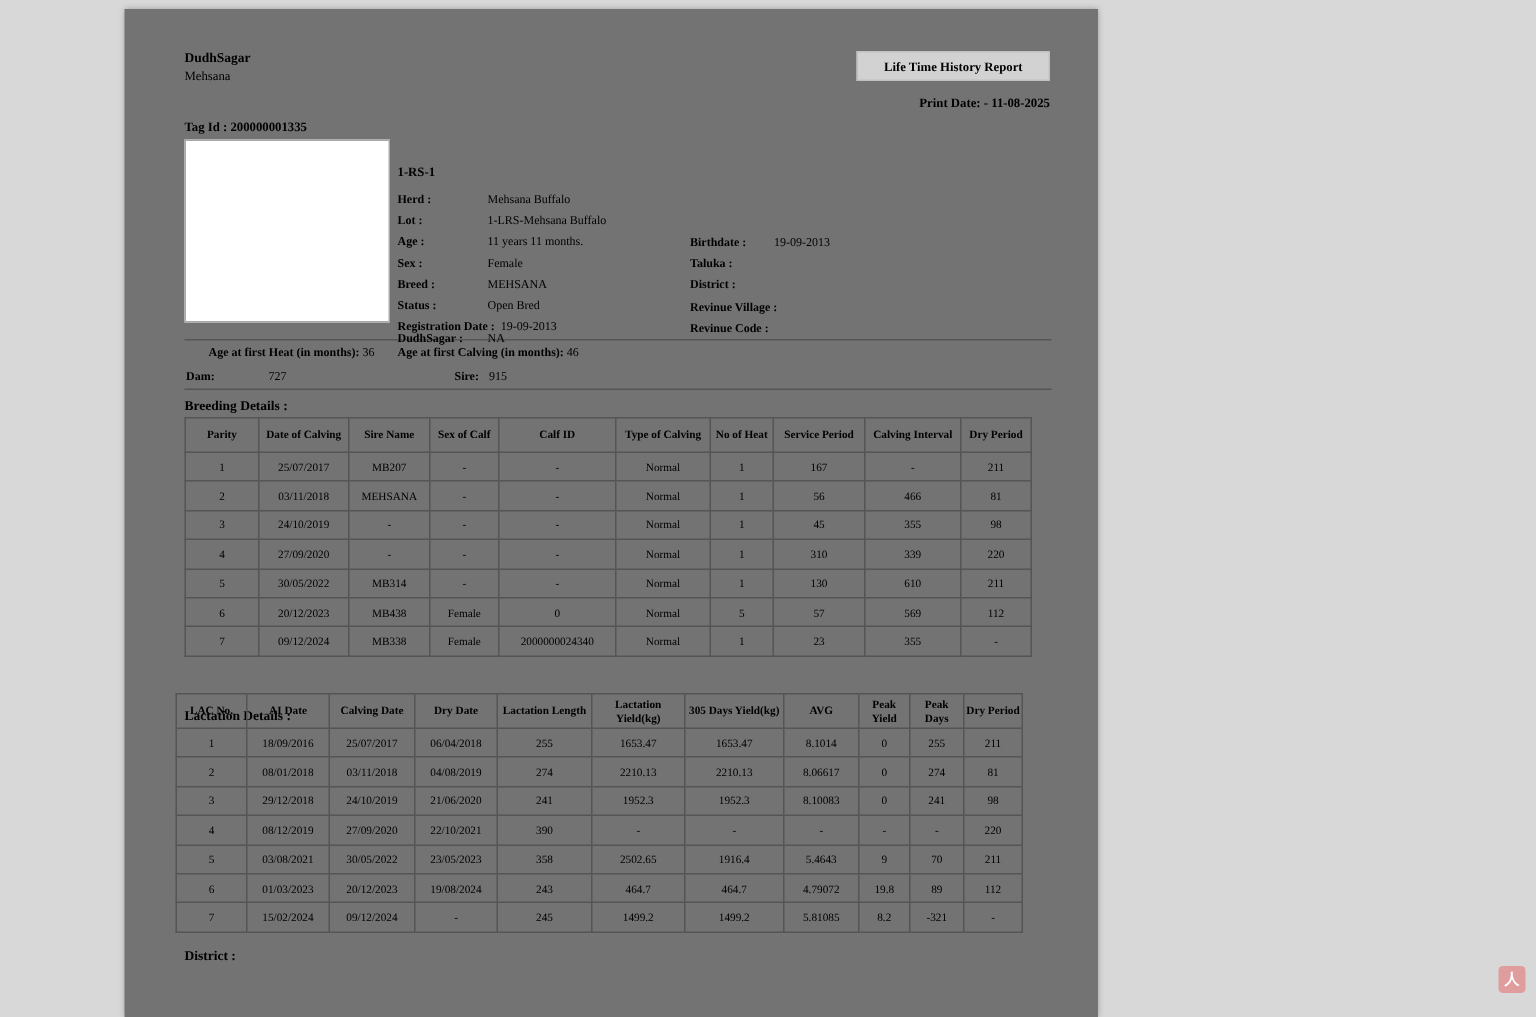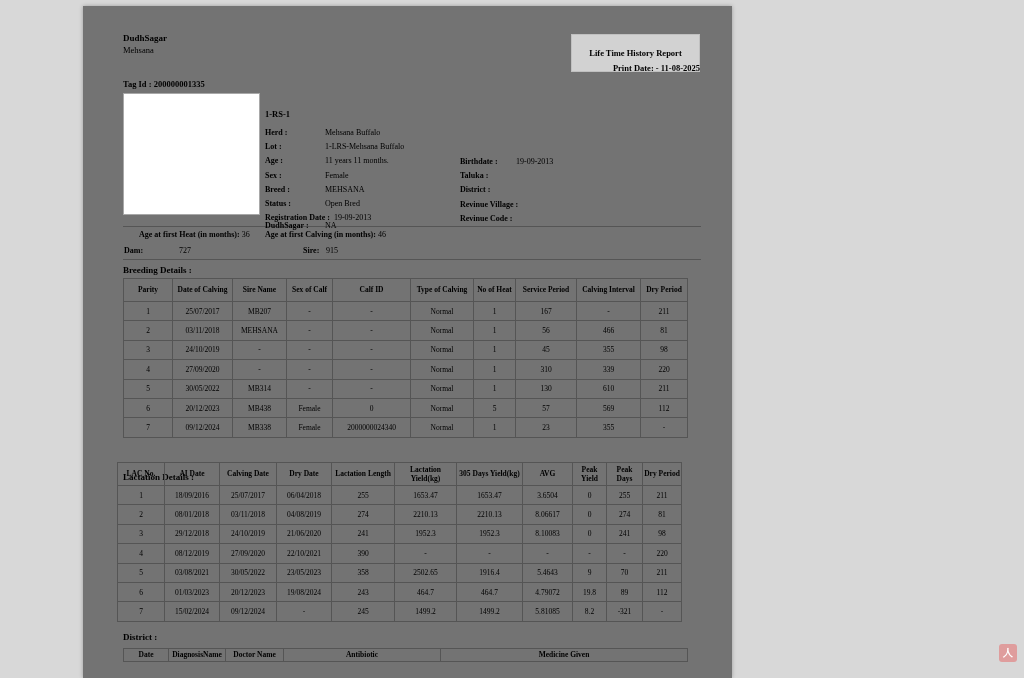--- a/index.html
+++ b/index.html
@@ -11,21 +11,21 @@
   .page {
     position:absolute; left:83px; top:6px; width:649px; height:672px;
     background:#737373; box-shadow:0 0 4px rgba(0,0,0,.28);
   }
   .abs { position:absolute; }
 
   
   .brand-org { font-size:9px; font-weight:bold; line-height:11.5px; }
   .brand-branch { font-size:8.5px; line-height:11.5px; }
   .report-btn {
-    left:488px; top:28px; width:129px; height:38px;
+    left:488px; top:28px; width:129px; height:20px;
     background:#d2d2d2; border:1px solid #c0c0c0; box-sizing:border-box;
     display:flex; align-items:center; justify-content:center;
     font-size:8.5px; font-weight:bold; cursor:default;
   }
   .print-date { top:57px; right:32px; font-size:8.5px; font-weight:bold; }
   .tag-id { left:40px; top:73px; font-size:8.5px; font-weight:bold; }
 
   
   .photo-box { left:40px; top:87px; width:137px; height:122px;
     border:1px solid #a8a8a8; background:#fff; box-sizing:border-box; }
@@ -289,21 +289,21 @@
       </thead>
     <tbody>
         <tr>
           <td>1</td>
           <td>18/09/2016</td>
           <td>25/07/2017</td>
           <td>06/04/2018</td>
           <td>255</td>
           <td>1653.47</td>
           <td>1653.47</td>
-          <td>3.6504</td>
+          <td>8.1014</td>
           <td>0</td>
           <td>255</td>
           <td>211</td>
         </tr>
         <tr>
           <td>2</td>
           <td>08/01/2018</td>
           <td>03/11/2018</td>
           <td>04/08/2019</td>
           <td>274</td>
@@ -376,37 +376,18 @@
           <td>1499.2</td>
           <td>5.81085</td>
           <td>8.2</td>
           <td>-321</td>
           <td>-</td>
         </tr>
       </tbody>
   </table>
 
   <div class="abs section-title t-treatment-title">District :</div>
-  <table class="abs grid treatment-table">
-    <colgroup>
-      <col style="width:45px">
-        <col style="width:57px">
-        <col style="width:58px">
-      <col style="width:157px">
-        <col style="width:247px">
-    </colgroup>
-    <thead>
-        <tr>
-          <th>Date</th>
-          <th>DiagnosisName</th>
-          <th>Doctor Name</th>
-          <th>Antibiotic</th>
-          <th>Medicine Given</th>
-        </tr>
-      </thead>
-    <tbody></tbody>
-  </table>
 
 </div>
 
 <div class="pdf-fab">
   <span>人</span>
 </div>
 
 </body></html>

